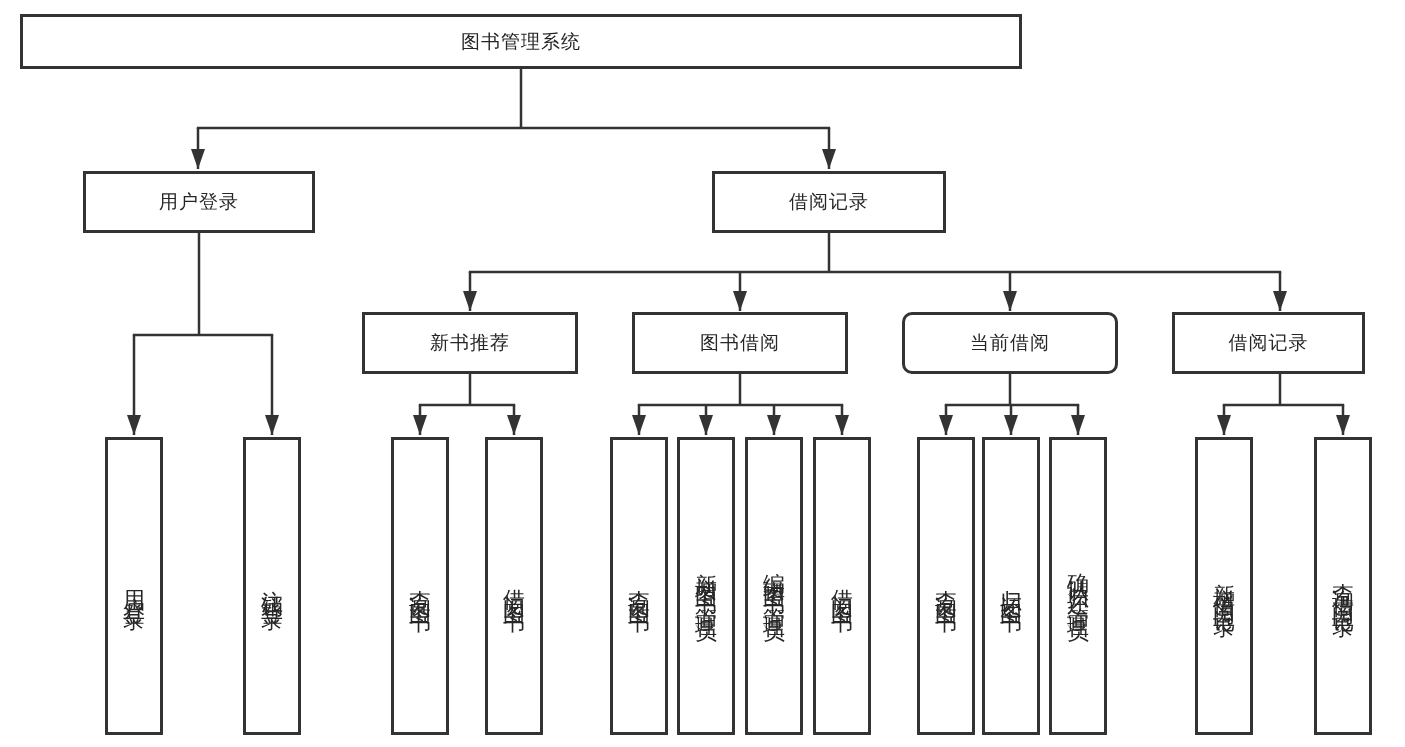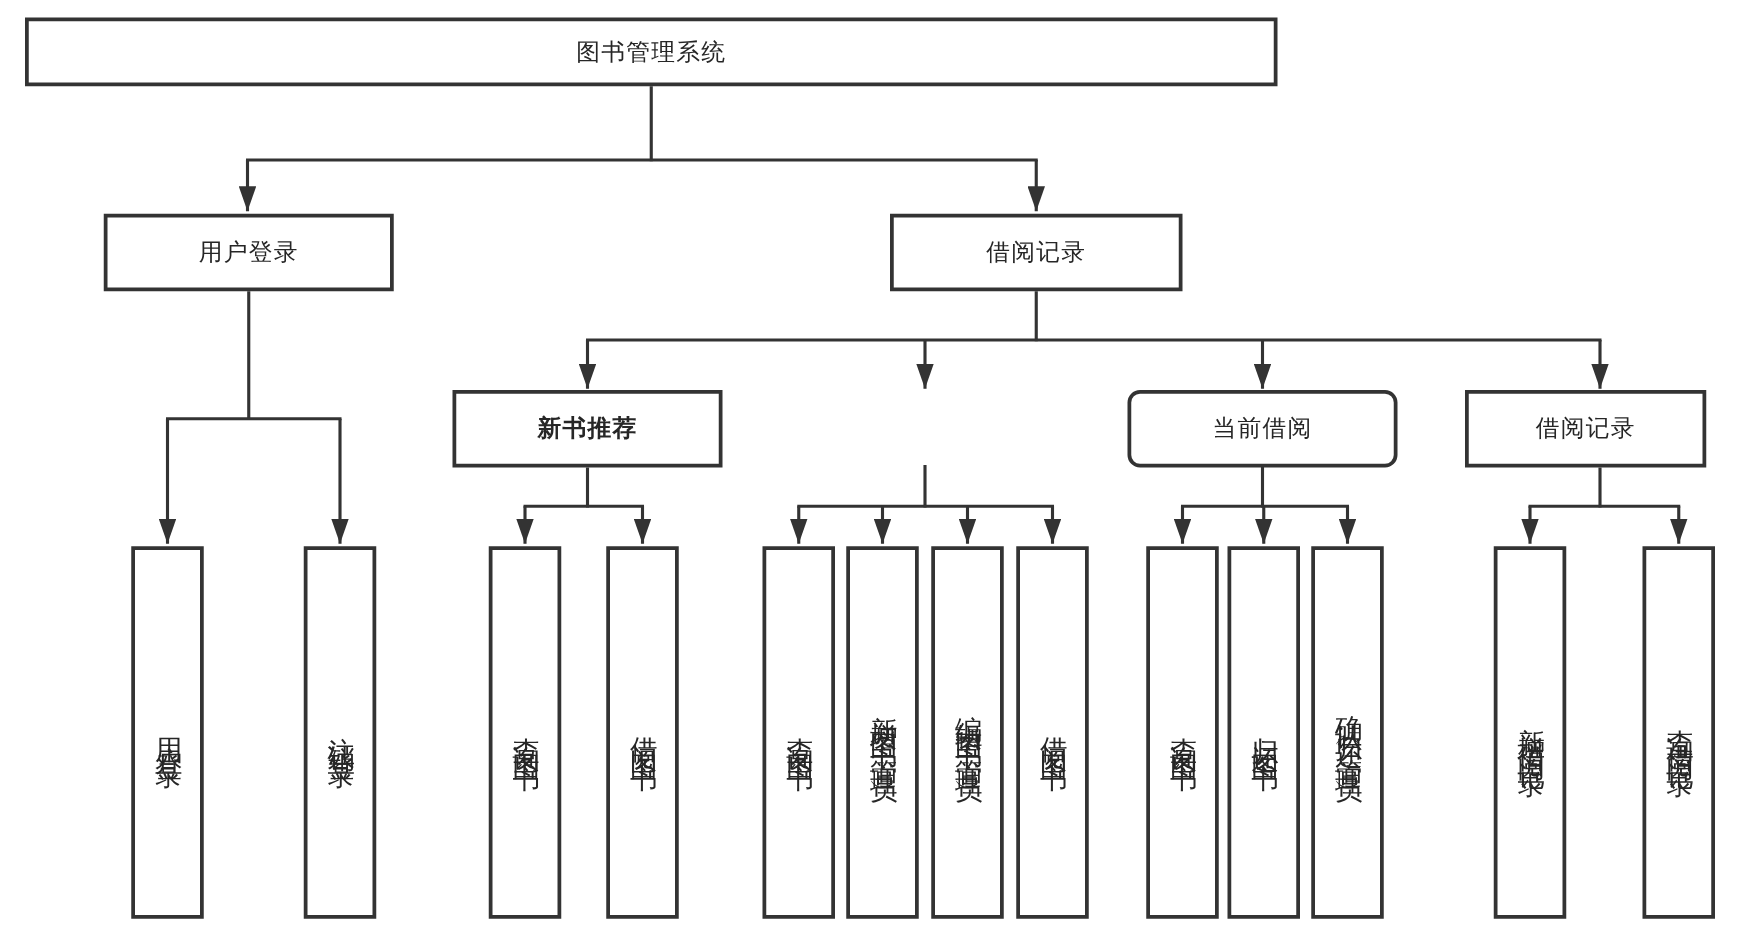--- a/index.html
+++ b/index.html
@@ -27,21 +27,21 @@
     background:var(--box-bg);
     border:3px solid var(--line);
     color:var(--text);
     display:flex;align-items:center;justify-content:center;
     text-align:center;
   }
   .hbox{font-size:19px;letter-spacing:1px;white-space:nowrap;}
   .root  {left:20px;  top:14px;  width:1002px; height:55px;}
   .n-login{left:83px;  top:171px; width:232px;  height:62px;}
   .n-mgmt {left:712px; top:171px; width:234px;  height:62px;}
-  .n-rec  {left:362px; top:312px; width:216px;  height:62px;font-weight:bold;}
+  .n-rec  {left:362px; top:312px; width:216px;  height:62px;}
   .n-bor  {left:632px; top:312px; width:216px;  height:62px;}
   .n-cur  {left:902px; top:312px; width:216px;  height:62px;border-radius:10px;}
   .n-rek  {left:1172px;top:312px; width:193px;  height:62px;}
   .leaf{top:437px;width:58px;height:298px;font-size:22px;}
   .vtext{
     writing-mode:vertical-rl;
     text-orientation:mixed;
     letter-spacing:7px;
     line-height:1;
   }
@@ -112,20 +112,21 @@
     <line x1="1224" y1="405" x2="1224" y2="435" marker-end="url(#ah)"></line>
     <line x1="1343" y1="405" x2="1343" y2="435" marker-end="url(#ah)"></line>
   </svg>
 
   <div class="box hbox root">图书管理系统</div>
 
   <div class="box hbox n-login">用户登录</div>
   <div class="box hbox n-mgmt">借阅记录</div>
 
   <div class="box hbox n-rec">新书推荐</div>
+  <div class="box hbox n-bor">图书借阅</div>
   <div class="box hbox n-cur">当前借阅</div>
   <div class="box hbox n-rek">借阅记录</div>
 
   <div class="box leaf lf-a">
     <span class="vtext">用户登录</span>
   </div>
   <div class="box leaf lf-b">
     <span class="vtext">注销登录</span>
   </div>
 

